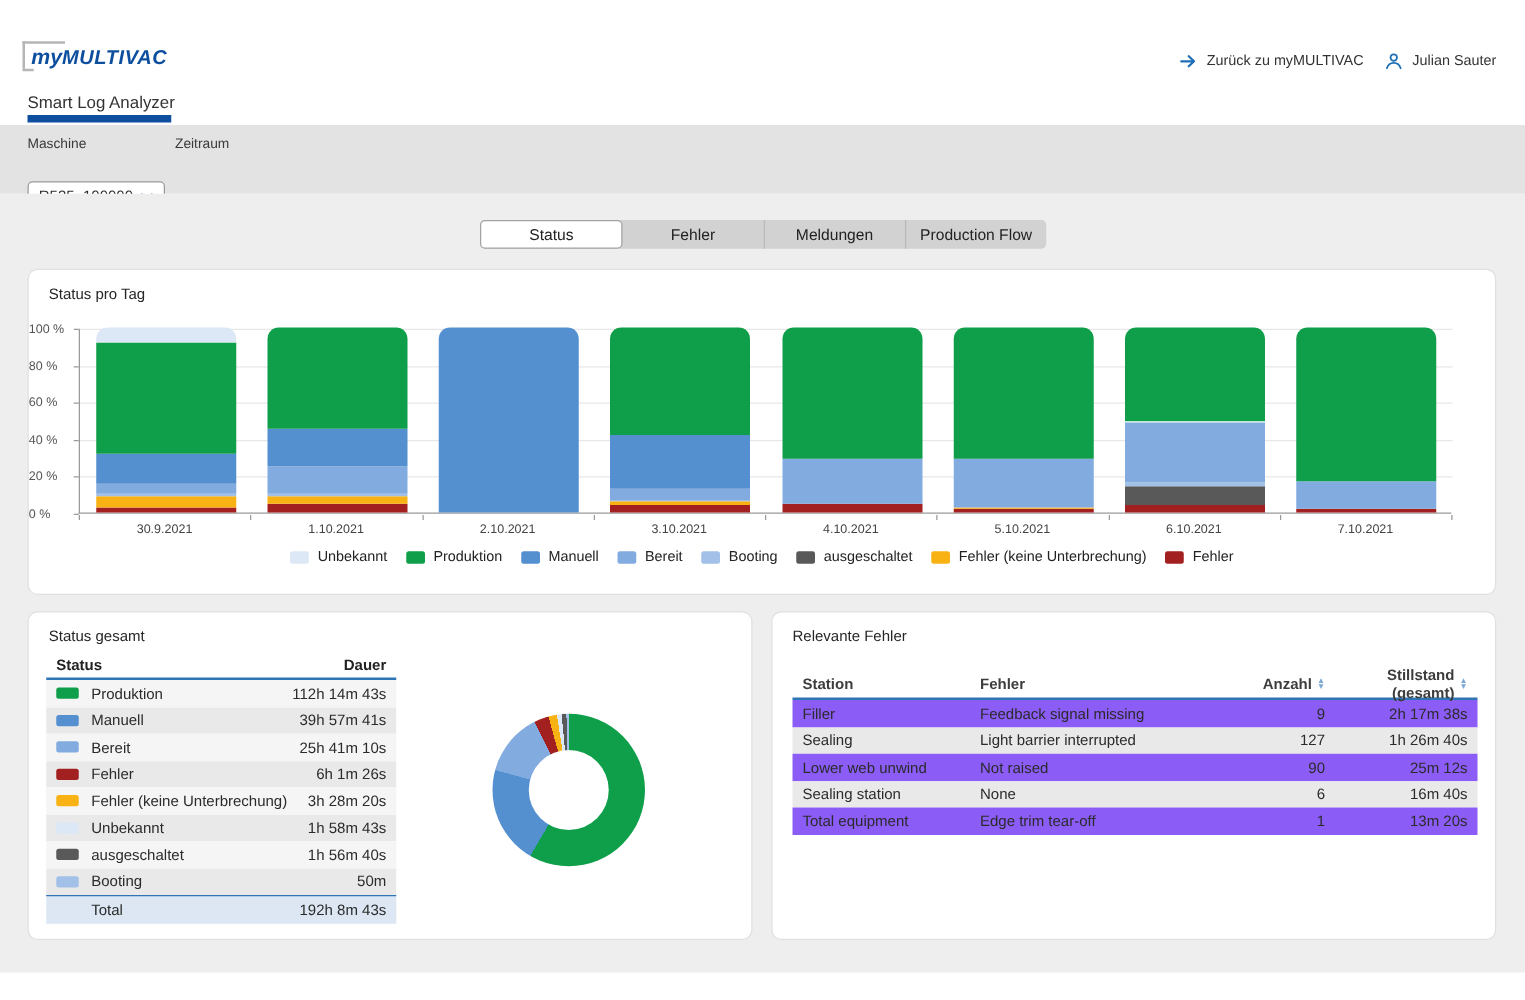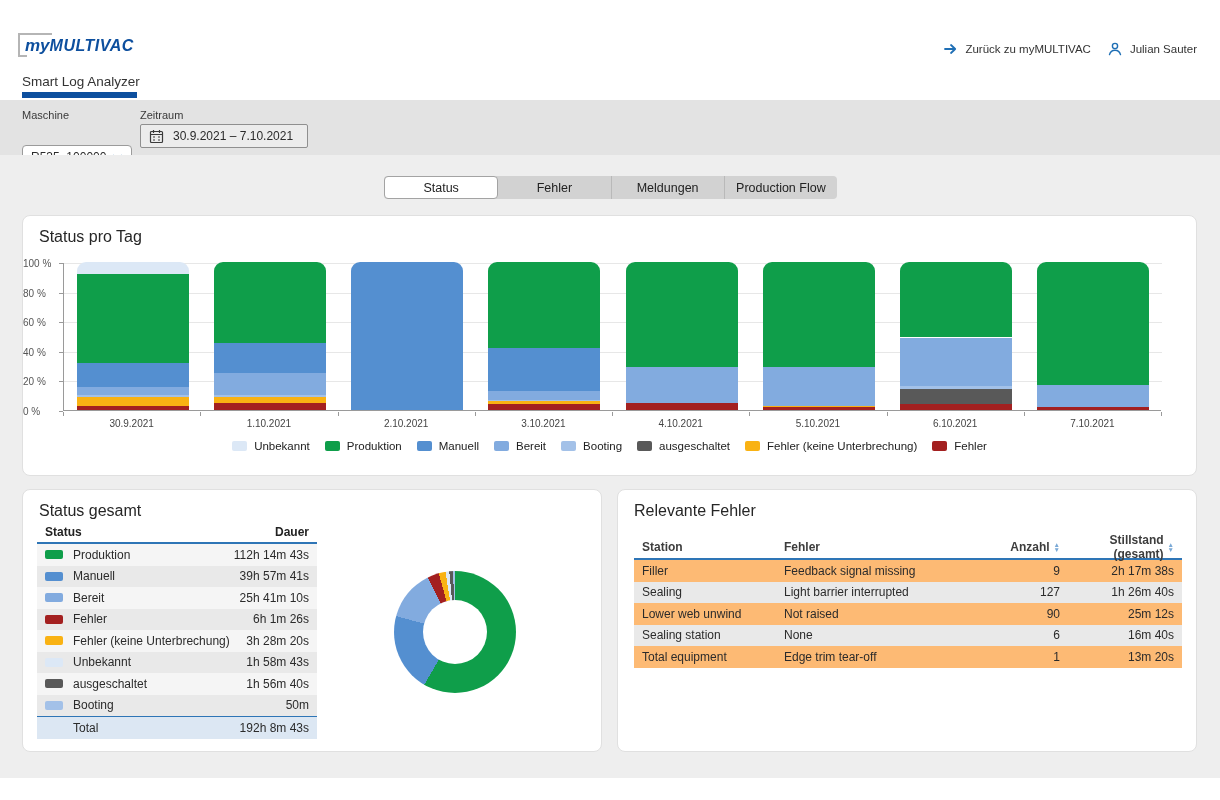--- a/index.html
+++ b/index.html
@@ -33,21 +33,21 @@
 
   
   .content { position:absolute; left:0; top:155px; width:1220px; height:623px; background:#eeeeee; }
   .segmented { position:absolute; left:384px; top:21px; width:453px; height:23px; background:#d2d2d2;
     border-radius:4px; display:flex; }
   .seg { flex:1; display:flex; align-items:center; justify-content:center; font-size:12.5px; color:#222; cursor:pointer; }
   .seg:not(.active)+.seg:not(.active) { border-left:1px solid #b9b9b9; }
   .seg.active { background:#fff; border:1px solid #a3a3a3; border-radius:4px; }
 
   .card { position:absolute; background:#fff; border:1px solid #e0e0e0; border-radius:8px; }
-  .card h2 { position:absolute; left:16px; top:12px; font-size:16px; font-weight:400; color:#262626; }
+  .card h2 { position:absolute; left:16px; top:12px; font-size:12px; font-weight:400; color:#262626; }
   .card-chart  { left:22px;  top:60px;  width:1175px; height:261px; }
   .card-status { left:22px;  top:334px; width:580px;  height:263px; }
   .card-fehler { left:617px; top:334px; width:580px;  height:263px; }
 
   
   .plot { position:absolute; left:40px; top:47px; width:1098px; height:148px;
     border-left:1px solid #9a9a9a; border-bottom:1.5px solid #9a9a9a; }
   .gridline { position:absolute; left:0; width:1098px; height:1px; background:#e7e7e7; }
   .ylab { position:absolute; width:33px; text-align:left; font-size:10px; color:#555; }
   .ytick { position:absolute; width:4px; height:1px; background:#9a9a9a; }
@@ -74,21 +74,21 @@
 
   
   .donut { position:absolute; left:371px; top:81px; width:122px; height:122px; border-radius:50%; }
   .donut-hole { position:absolute; left:29px; top:29px; width:64px; height:64px; border-radius:50%; background:#fff; }
 
   
   .rf-table { position:absolute; left:16px; top:46px; width:548px; font-size:12px; }
   .rf-head { display:flex; align-items:center; height:24px; font-weight:bold; color:#3d3d3d;
     border-bottom:2px solid #2e75b6; }
   .rf-row { display:flex; align-items:center; height:21.5px; color:#2b2b2b; }
-  .rf-row.alt { background:#e9e9e9; } .rf-row.norm { background:#fdba74; }
+  .rf-row.alt { background:#e9e9e9; } .rf-row.norm { background:#8b5cf6; }
   .c1 { width:150px; padding-left:8px; }
   .c2 { width:196px; }
   .c3 { width:80px; text-align:right; }
   .c4 { width:122px; text-align:right; padding-right:8px; }
   .rf-head .c3, .rf-head .c4 { display:flex; align-items:center; justify-content:flex-end; gap:4px; }
   .sorter { display:inline-flex; flex-direction:column; line-height:5px; font-size:6.5px; color:#7aa9d6; cursor:pointer; }
 </style>
 </head>
 <body>
 
@@ -123,28 +123,20 @@
       <div class="f-label">Maschine</div>
       <div class="select-box">
         <span>R535_100000</span>
         <svg width="11" height="7" viewBox="0 0 11 7">
             <path d="M1.5 1.5L5.5 5.5L9.5 1.5" stroke="#1f6fb5" stroke-width="1.6" fill="none" stroke-linecap="round"></path>
           </svg>
       </div>
     </div>
     <div class="f-group" style="left:140px;">
       <div class="f-label">Zeitraum</div>
-      <div class="date-box">
-        <svg width="15" height="15" viewBox="0 0 15 15">
-            <rect x="1.5" y="2.5" width="12" height="11" rx="1" fill="none" stroke="#3a3a3a" stroke-width="1.2"></rect>
-            <path d="M1.5 5.5h12M4.5 1v3M10.5 1v3" stroke="#3a3a3a" stroke-width="1.2"></path>
-            <path d="M4 8h2M4 11h2M9 8h2M9 11h2" stroke="#3a3a3a" stroke-width="1.1"></path>
-          </svg>
-        <span>30.9.2021 – 7.10.2021</span>
-      </div>
     </div>
   </div>
 
   <div class="content">
     <div class="segmented" id="tabs">
         <div class="seg active">Status</div>
         <div class="seg">Fehler</div>
         <div class="seg">Meldungen</div>
         <div class="seg">Production Flow</div>
       </div>

